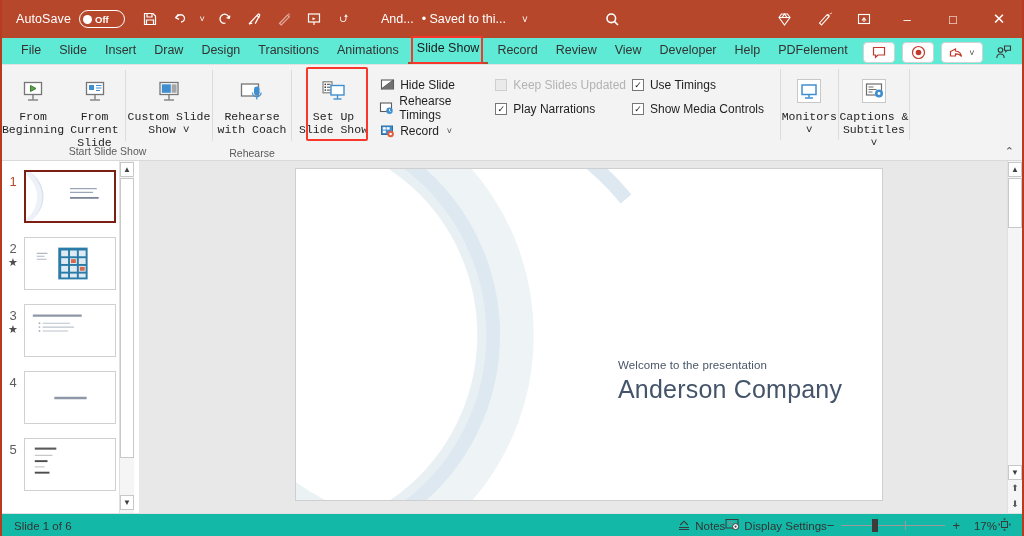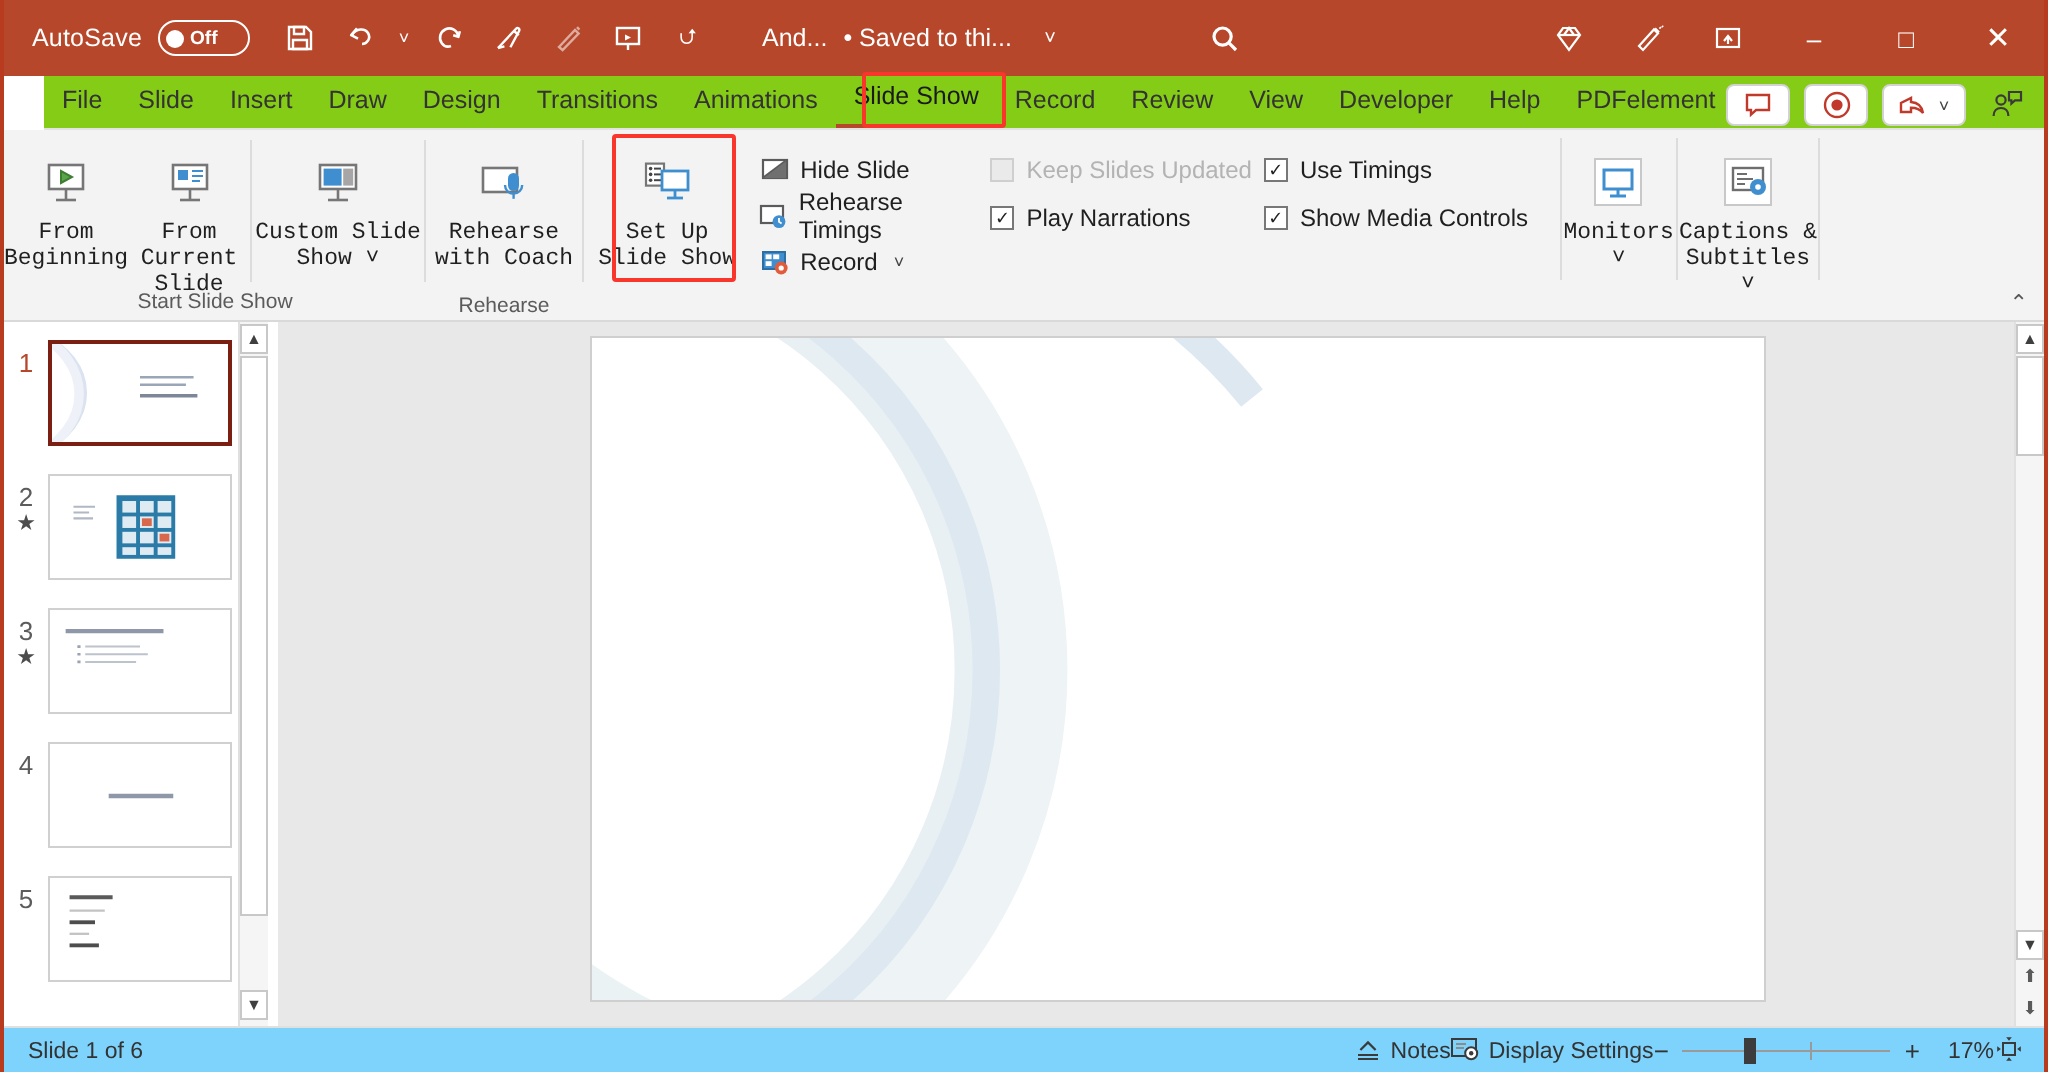--- a/index.html
+++ b/index.html
@@ -32,22 +32,22 @@
   .tb-ico.dim { opacity:.55; }
   .tb-ico svg { display:block; }
   .tb-sep { width:10px; }
   .doc-title { font-size:12.5px; margin-left:22px; white-space:nowrap; }
   .doc-saved { font-size:12.5px; margin-left:8px; white-space:nowrap; }
   .title-right { position:absolute; right:0; top:0; height:38px; display:flex; align-items:center; }
   .wbtn { width:46px; height:38px; display:flex; align-items:center; justify-content:center; color:#fff; }
 
   
   .tabrow {
-    height:27px; background:#84cc16; display:flex; align-items:flex-end;
-    position:relative; border-bottom:1px solid #e3e3e3;margin-left:20px;
+    height:27px; background:#5eead4; display:flex; align-items:flex-end;
+    padding-left:10px; position:relative; border-bottom:1px solid #e3e3e3;
   }
   .tab {
     font-size:12.5px; color:#333; padding:2px 9px 5px 9px; white-space:nowrap; line-height:18px;
   }
   .tab.active {
     color:#1a1a1a; font-weight:normal; border-bottom:2.5px solid #b7472a;
   }
   .tab-hl {
     position:absolute; border:2px solid #f8362b; border-radius:2px;
     left:409px; top:-2px; width:72px; height:28px; pointer-events:none;
@@ -126,21 +126,21 @@
   .slide .ttl { font-size:25px; color:#44546a; margin-top:4px; font-weight:normal; letter-spacing:.2px; }
 
   
   .vsb { width:15px; background:#f5f5f5; border-left:1px solid #e0e0e0; position:relative; }
   .sbbtn { height:15px; display:flex; align-items:center; justify-content:center; font-size:8px; color:#3f3f3f; background:#fff; border:1px solid #c8c8c8; }
   .sbthumb { background:#fff; border:1px solid #c8c8c8; }
   .navbtn { height:16px; display:flex; align-items:center; justify-content:center; font-size:9px; color:#5a5a5a; }
 
   
   .status {
-    height:24px; background:#7dd3fc; border-top:1px solid #e0e0e0;
+    height:24px; background:#14b8a6; border-top:1px solid #e0e0e0;
     display:flex; align-items:center; padding:0 6px 0 12px; font-size:11.5px; color:#333;
   }
   .status .right { margin-left:auto; display:flex; align-items:center; }
   .sitem { display:flex; align-items:center; gap:4px; }
   .zoomwrap { display:flex; align-items:center; gap:7px; }
   .ztrack { width:104px; height:1px; background:#9a9a9a; position:relative; }
   .zthumb { position:absolute; top:-6px; left:31px; width:6px; height:13px; background:#3c3c3c; }
   .ztick { position:absolute; top:-4px; left:64px; width:1px; height:9px; background:#9a9a9a; }
   .zpct { width:30px; text-align:right; }
 </style>
@@ -622,20 +622,24 @@
               <path d="M-40 -60 A225 228 0 1 1 -40 392" stroke="#eef3f6" stroke-width="46"></path>
               <path d="M-40 -44 A208 212 0 1 1 -40 376" stroke="#dde8f1" stroke-width="15"></path>
               <path d="M-40 -34 A198 202 0 1 1 -40 366" stroke="#e9f0f4" stroke-width="9"></path>
               <path d="M-40 -74 A240 244 0 0 1 170 -62" stroke="#dfeade" stroke-width="16"></path>
               <path d="M-40 -58 A224 228 0 0 1 150 -50" stroke="#eaf2ea" stroke-width="11"></path>
               <path d="M120 -62 A250 250 0 0 1 330 30" stroke="#d8e4ef" stroke-width="14" opacity=".85"></path>
               <path d="M-30 300 A230 230 0 0 0 200 352" stroke="#e6eff0" stroke-width="18" opacity=".8"></path>
             </g>
           </svg>
         </div>
+        <div class="txt">
+          <div class="sub">Welcome to the presentation</div>
+          <div class="ttl">Anderson Company</div>
+        </div>
       </div>
 
       <div class="vsb" style="position:absolute;right:0;top:0;height:352px;">
         <div class="sbbtn" style="margin-top:1px;">
           <span>▲</span>
         </div>
         <div class="sbthumb" style="height:50px;margin-top:1px;"></div>
         <div style="position:absolute;bottom:1px;width:100%;">
           <div class="sbbtn">
             <span>▼</span>

